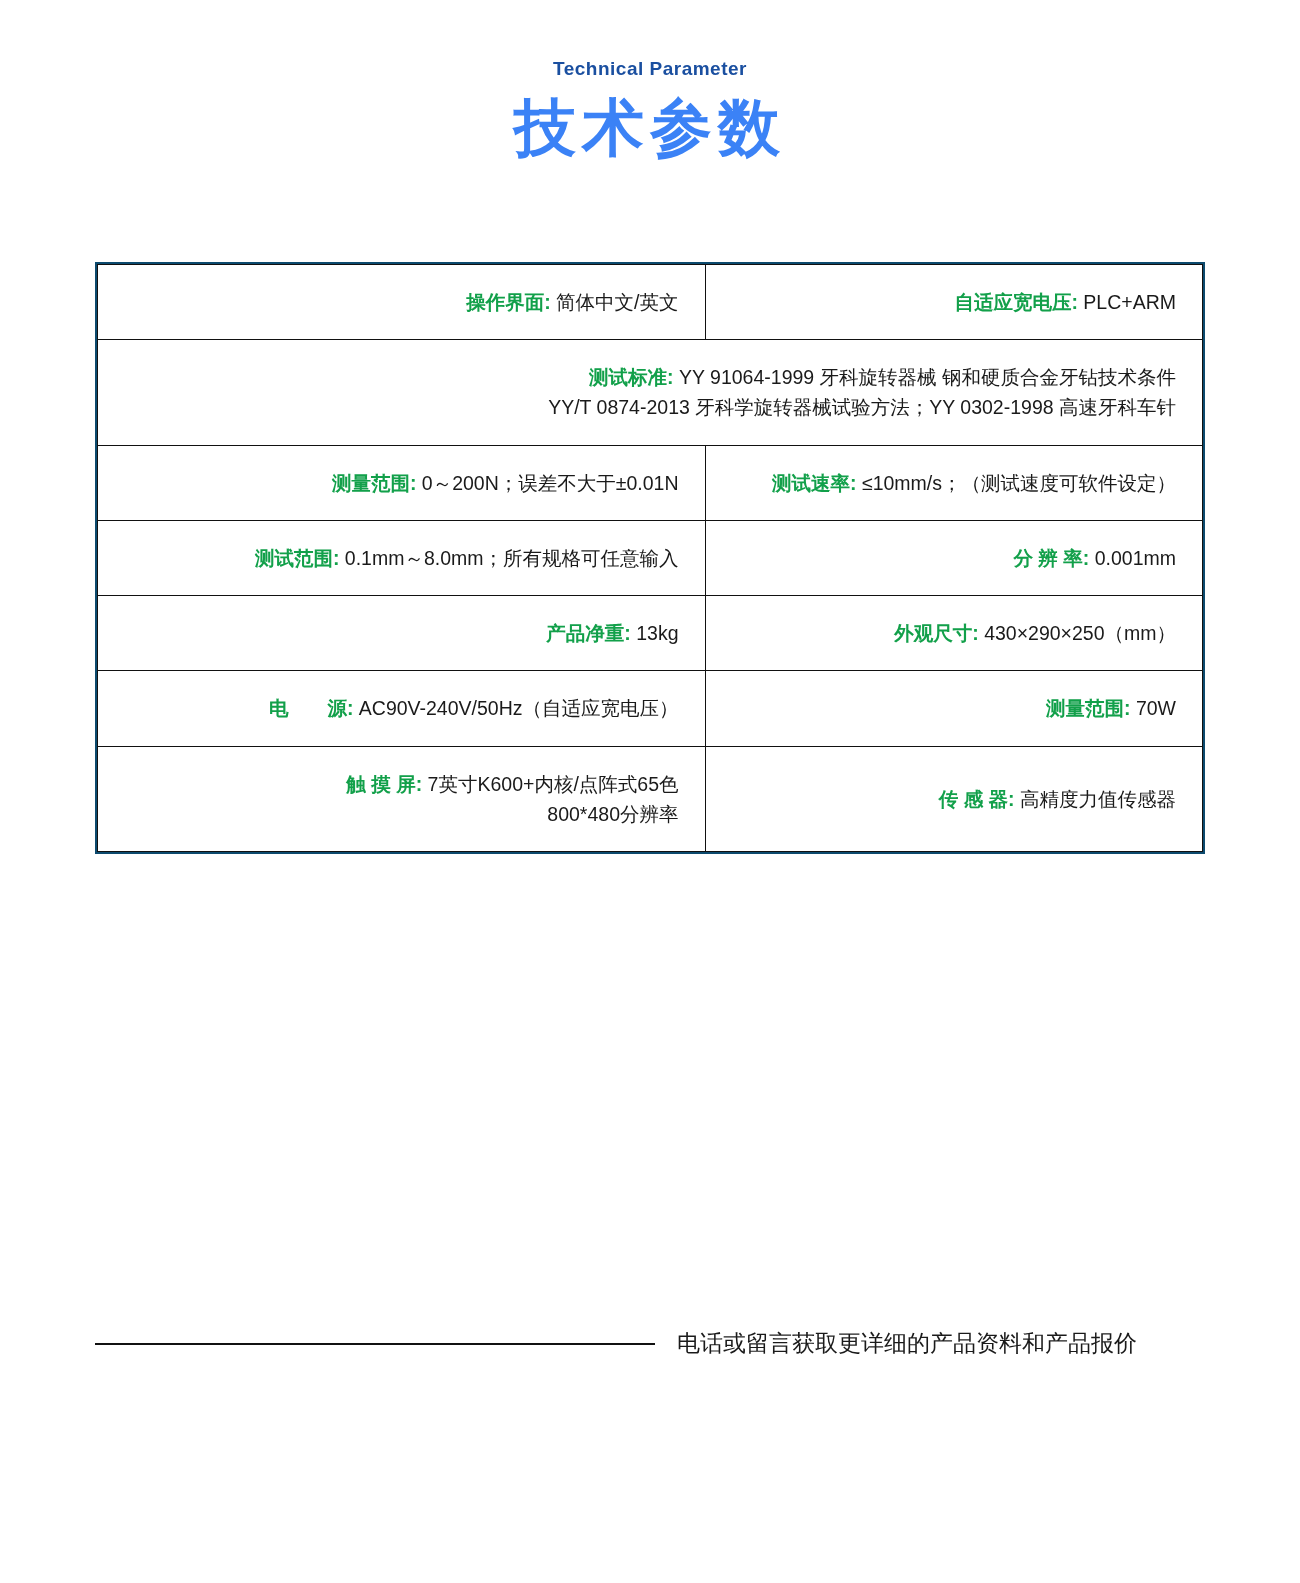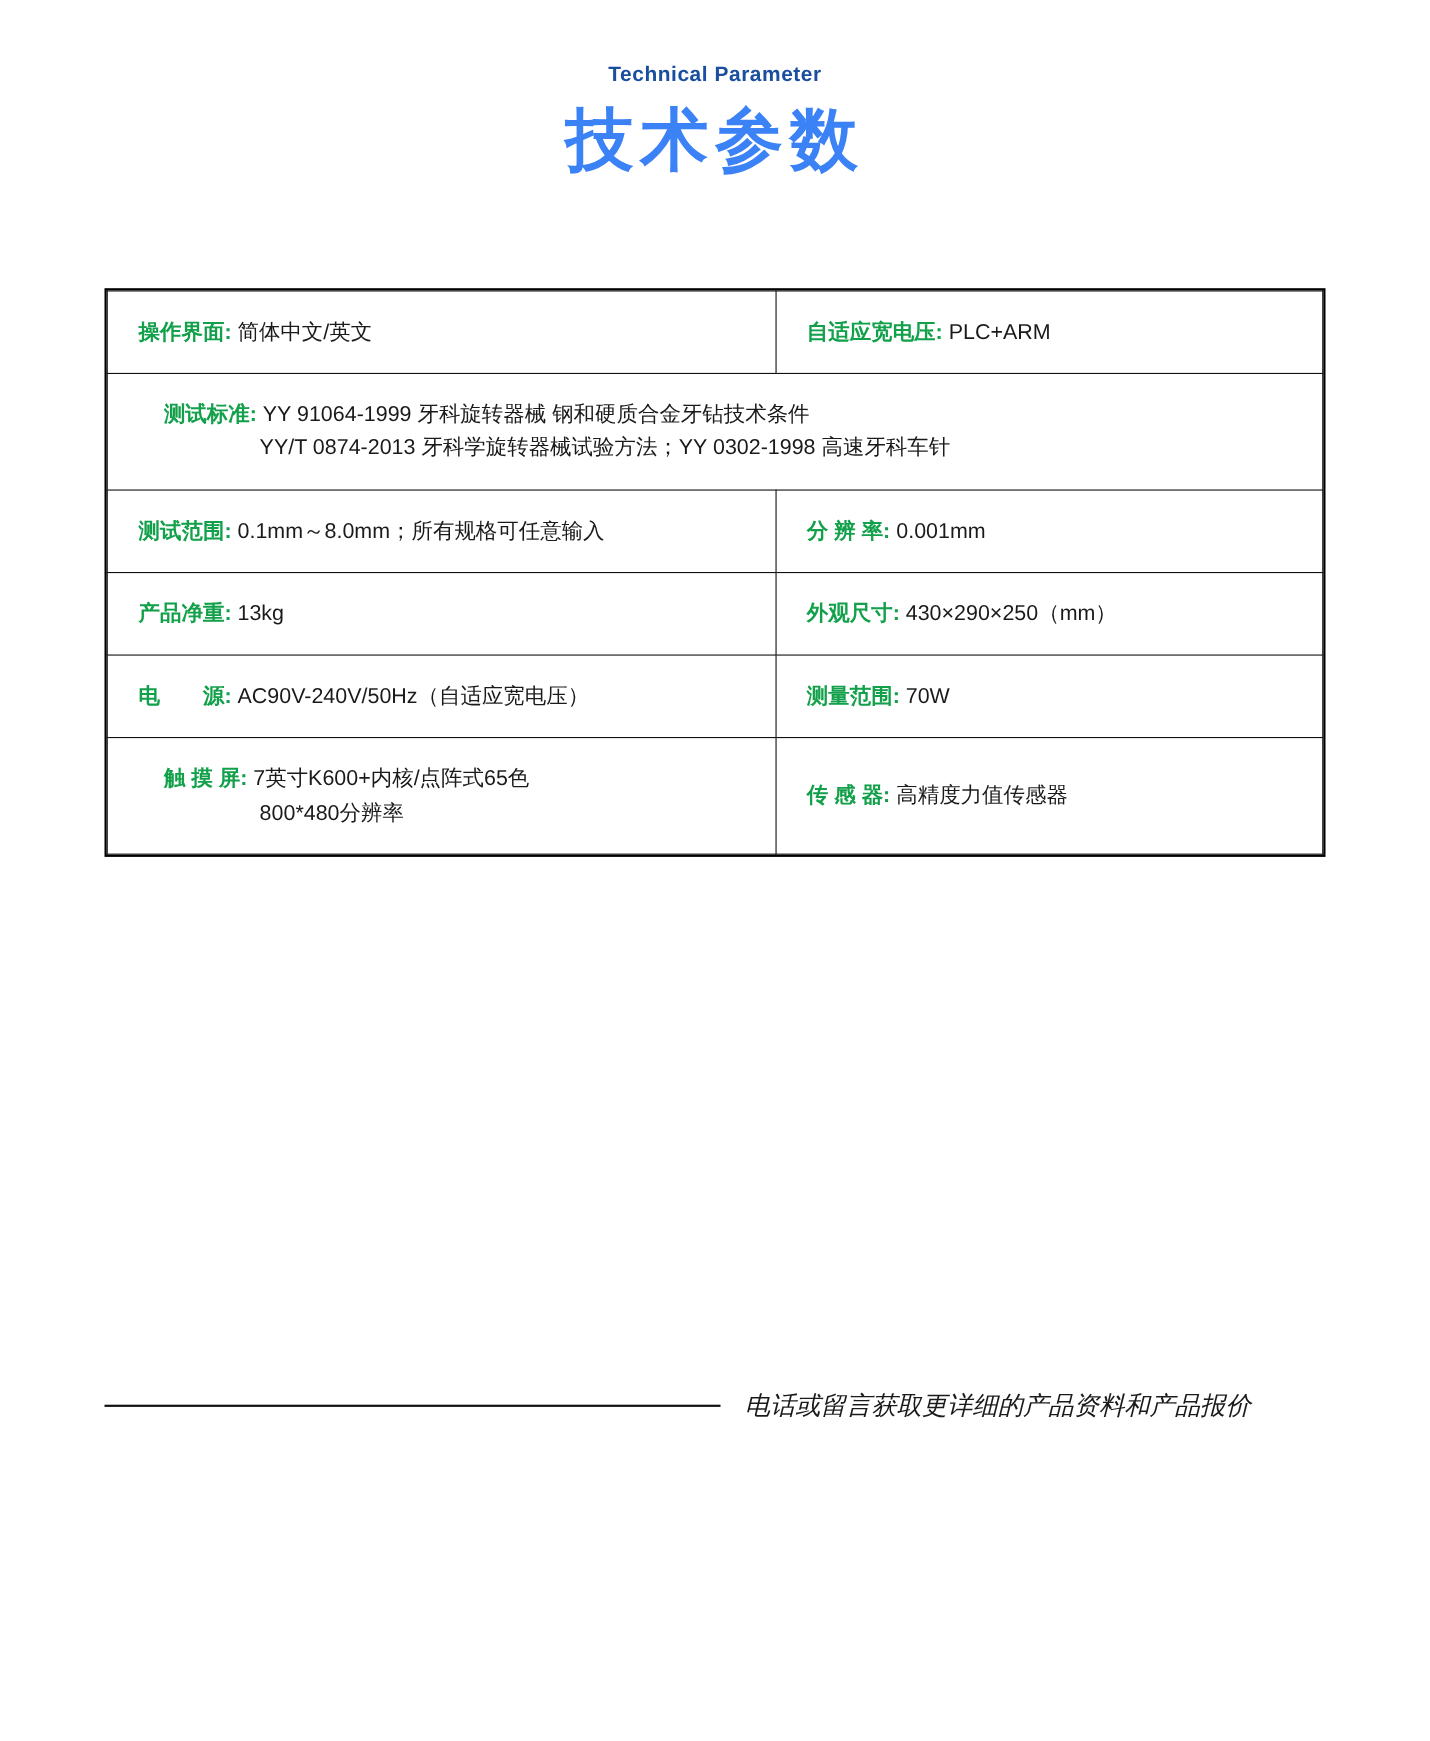--- a/index.html
+++ b/index.html
@@ -37,22 +37,23 @@
     color: #3b82f6;
     letter-spacing: 6px;
     margin-top: 14px;
     line-height: 1.1;
   }
   .table-wrap {
     position: absolute;
     left: 95px;
     top: 262px;
     width: 1110px;
-    border: 2px solid #000000;
+    border: 2px solid #0c4a6e;
     box-sizing: border-box;
+    text-align: right;
   }
   table.spec {
     width: 100%;
     border-collapse: collapse;
     table-layout: fixed;
   }
   table.spec td {
     border: 1px solid #111111;
     padding: 22px 26px 22px 28px;
     vertical-align: middle;
@@ -74,25 +75,24 @@
     display: block;
     padding-left: 110px;
   }
   .no-indent {
     display: block;
     margin-left: 23px;
   }
   .footer {
     position: absolute;
     left: 95px;
-    top: 1262px;
+    top: 1328px;
     width: 1110px;
     display: flex;
     align-items: center;
-    font-style: italic;
   }
   .footer-rule {
     flex: 0 0 560px;
     height: 0;
     border-top: 2px solid #111111;
     margin-right: 22px;
   }
   .footer-text {
     font-size: 23px;
     color: #1a1a1a;
@@ -126,20 +126,30 @@
         <tr>
           <td colspan="2">
             <span class="no-indent">
               <span class="lbl">测试标准:</span>
               <span class="val">YY 91064-1999  牙科旋转器械 钢和硬质合金牙钻技术条件</span>
             </span>
             <span class="indent-line val">YY/T 0874-2013  牙科学旋转器械试验方法；YY 0302-1998  高速牙科车针</span>
           </td>
         </tr>
 
+        <tr>
+          <td class="left-cell">
+            <span class="lbl">测量范围:</span>
+            <span class="val">0～200N；误差不大于±0.01N</span>
+          </td>
+          <td>
+            <span class="lbl">测试速率:</span>
+            <span class="val">≤10mm/s；（测试速度可软件设定）</span>
+          </td>
+        </tr>
 
         <tr>
           <td class="left-cell">
             <span class="lbl">测试范围:</span>
             <span class="val">0.1mm～8.0mm；所有规格可任意输入</span>
           </td>
           <td>
             <span class="lbl">分 辨 率:</span>
             <span class="val">0.001mm</span>
           </td>

